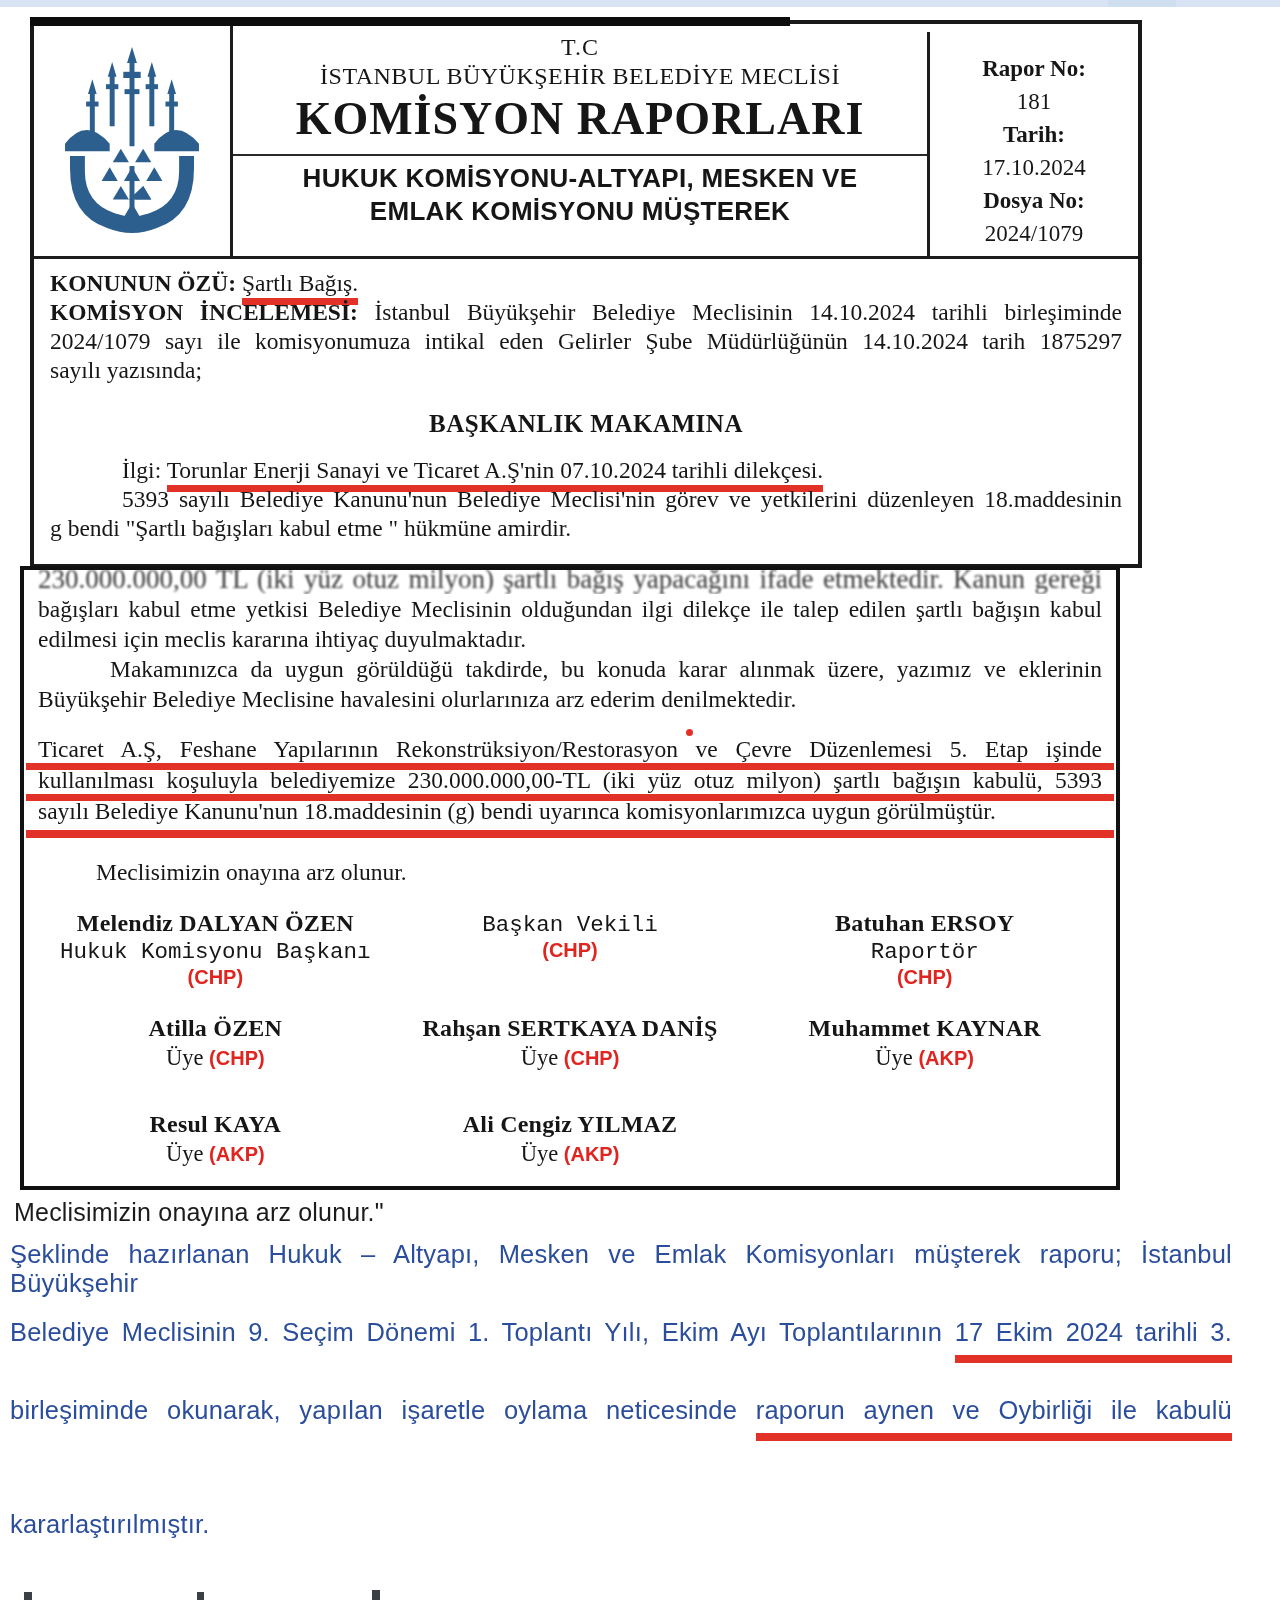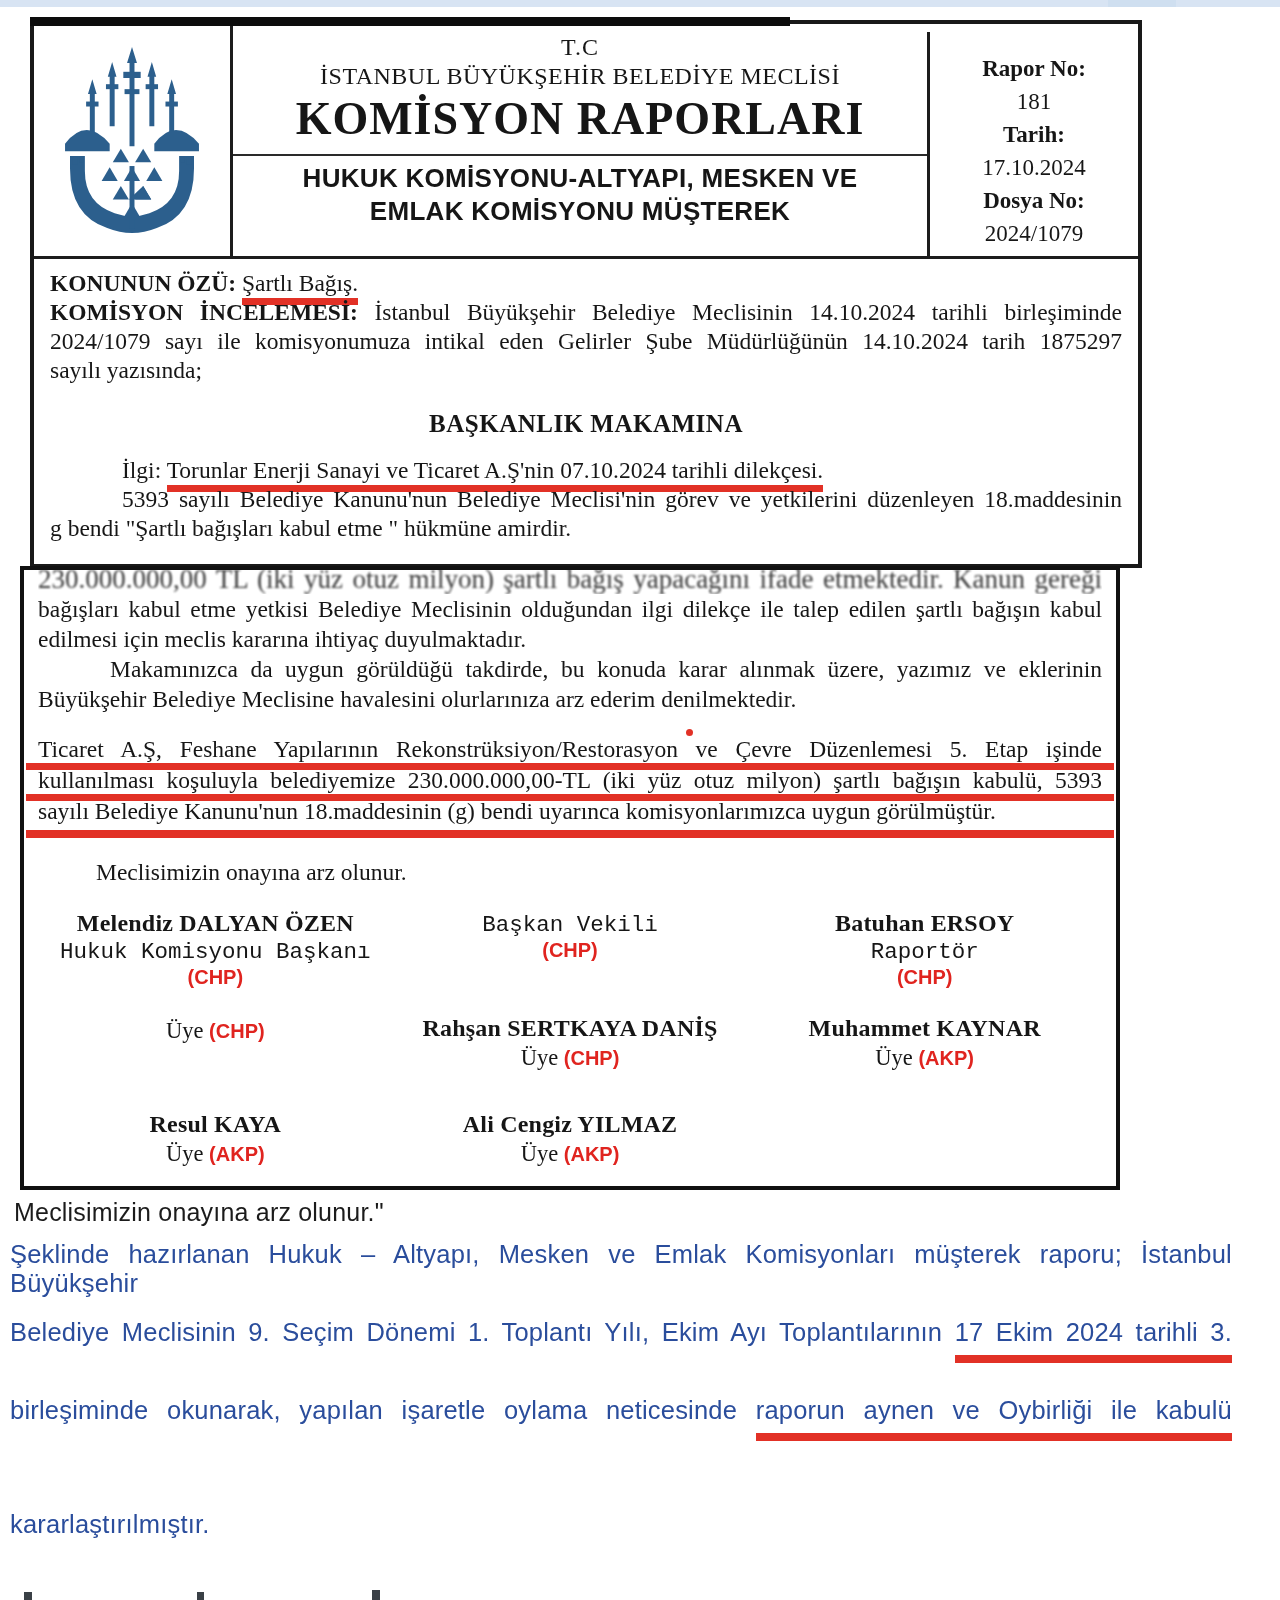--- a/index.html
+++ b/index.html
@@ -202,20 +202,21 @@
       </div>
       <div>
         <div class="sig-name">Batuhan ERSOY</div>
         <div class="sig-role">Raportör</div>
         <div class="sig-party">(CHP)</div>
       </div>
     </div>
 
     <div class="sigrow sr2">
       <div>
+        <div class="sig-name">Atilla ÖZEN</div>
         <div class="uye-line">
           <span>Üye</span>
           <span class="party">(CHP)</span>
         </div>
       </div>
       <div>
         <div class="sig-name">Rahşan SERTKAYA DANİŞ</div>
         <div class="uye-line">
           <span>Üye</span>
           <span class="party">(CHP)</span>

